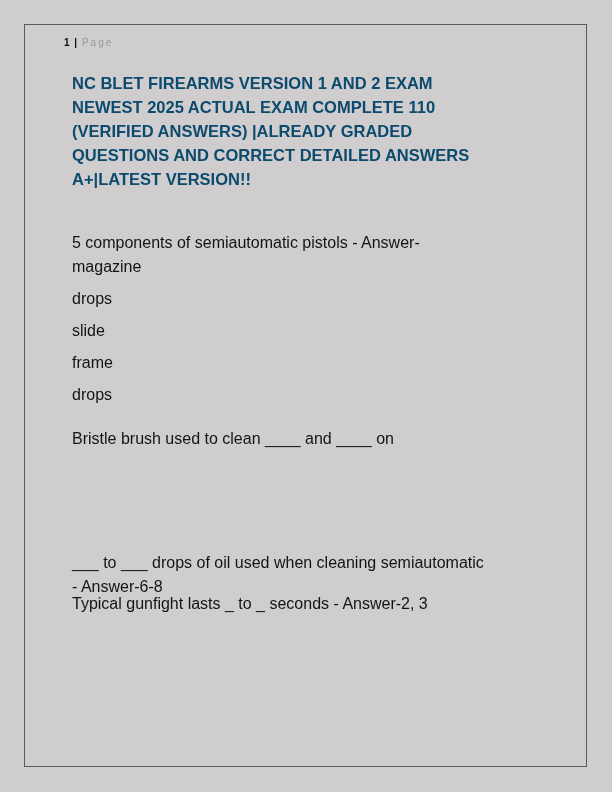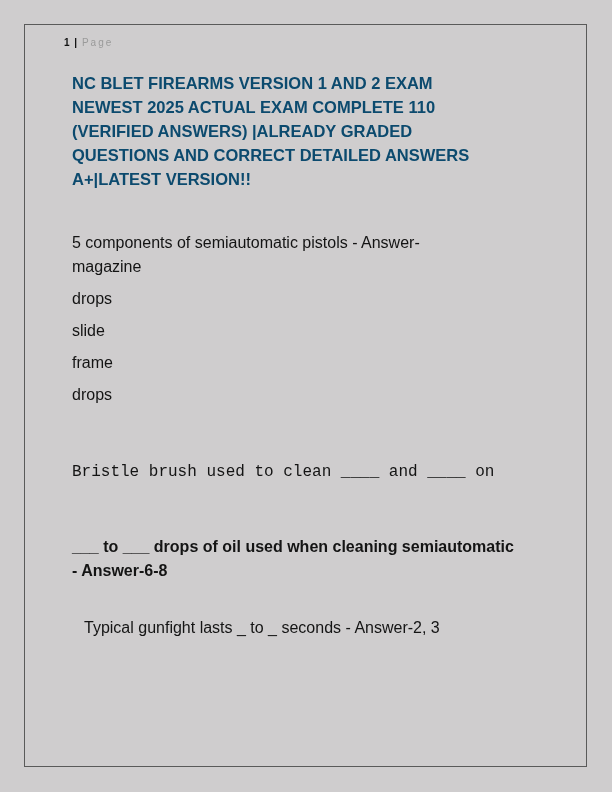--- a/index.html
+++ b/index.html
@@ -93,24 +93,24 @@
 
 <div class="qa-block" style="top:231px;">
   <span class="qa-line">5 components of semiautomatic pistols - Answer-</span>
   <span class="qa-line">magazine</span>
   <span class="list-item">drops</span>
   <span class="list-item">slide</span>
   <span class="list-item">frame</span>
   <span class="list-item">drops</span>
 </div>
 
-<div class="qa-block" style="top:460px;font-family:Liberation Mono, monospace;">
+<div class="qa-block" style="top:427px;">
   <span class="qa-line">Bristle brush used to clean ____ and ____ on</span>
 </div>
 
-<div class="qa-block" style="top:535px;font-weight:bold;">
+<div class="qa-block" style="top:551px;">
   <span class="qa-line">___ to ___ drops of oil used when cleaning semiautomatic</span>
   <span class="qa-line">- Answer-6-8</span>
 </div>
 
-<div class="qa-block" style="top:616px;margin-left:12px;">
+<div class="qa-block" style="top:592px;">
   <span class="qa-line">Typical gunfight lasts _ to _ seconds - Answer-2, 3</span>
 </div>
 
 </body></html>

